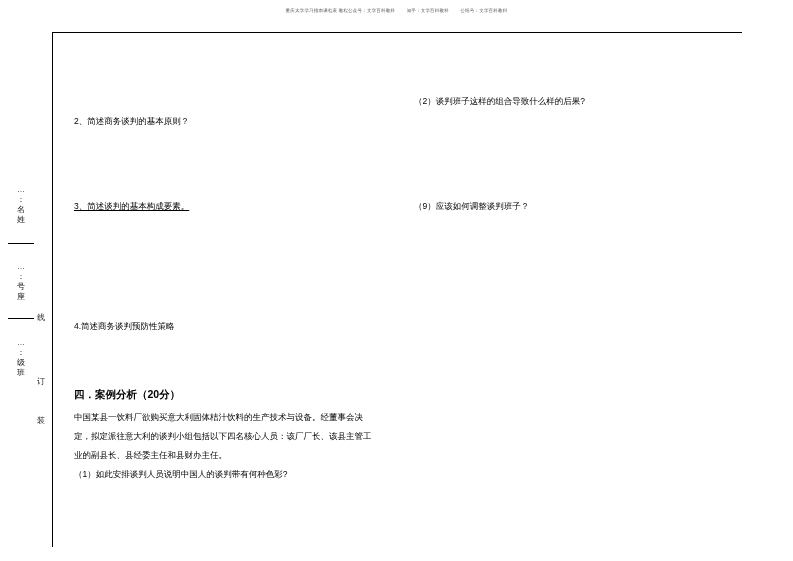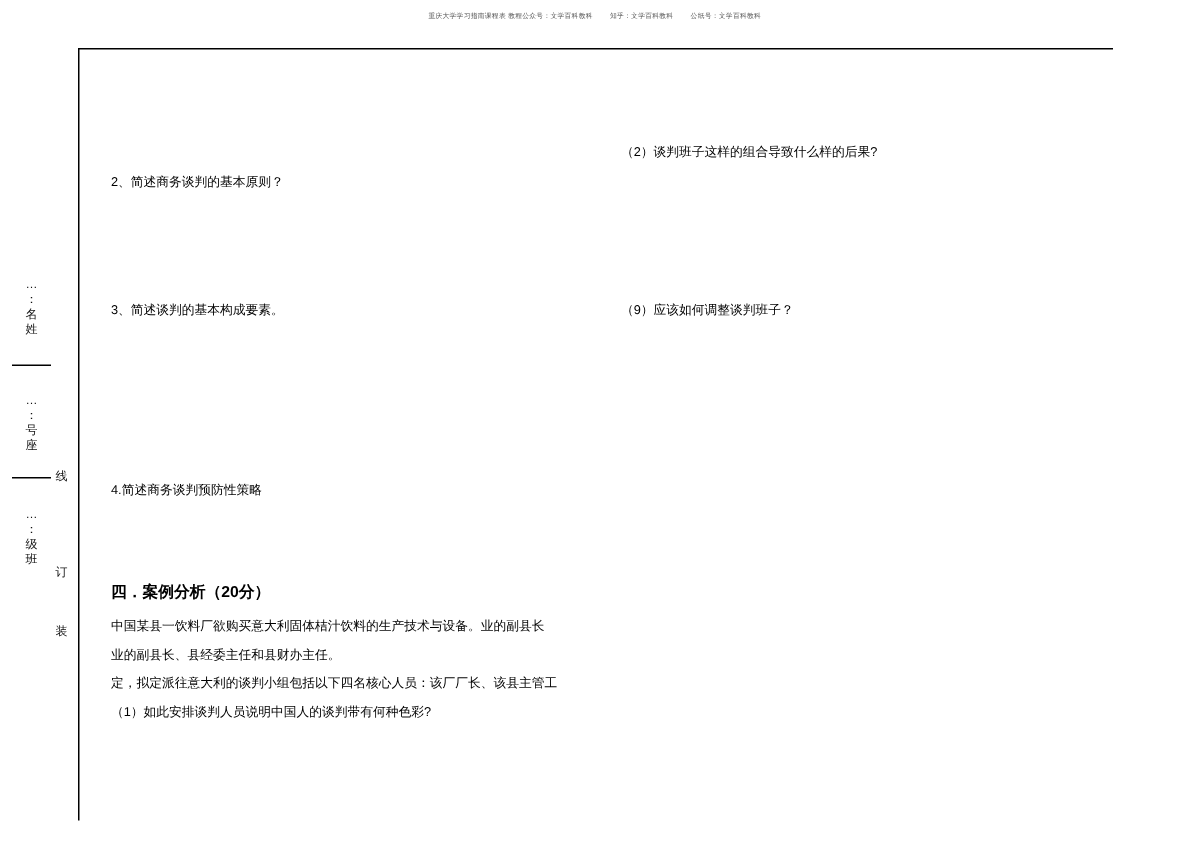--- a/index.html
+++ b/index.html
@@ -150,28 +150,28 @@
       <span class="ch">级</span>
       <span class="ch">班</span>
     </span>
   </div>
 
   <div class="seal-vert" style="top:312px;">线</div>
   <div class="seal-vert" style="top:376px;">订</div>
   <div class="seal-vert" style="top:415px;">装</div>
 
   <div class="q" style="left:74px; top:95px;margin-top:20px;">2、简述商务谈判的基本原则？</div>
-  <div class="q" style="left:74px; top:200px;">3、简述谈判的基本构成要素。</div>
+  <div class="q" style="left:74px; top:200px;text-decoration:underline;">3、简述谈判的基本构成要素。</div>
   <div class="q" style="left:74px; top:320px;">4.简述商务谈判预防性策略</div>
 
   <div class="q" style="left:414px; top:95px;">（2）谈判班子这样的组合导致什么样的后果?</div>
   <div class="q" style="left:414px; top:200px;">（9）应该如何调整谈判班子？</div>
 
   <div class="section-title" style="left:74px; top:388px;text-align:right;">四．案例分析（20分）</div>
 
   <div class="case-body" style="left:74px; top:408px;">
-    <span class="case-line">中国某县一饮料厂欲购买意大利固体桔汁饮料的生产技术与设备。业的副县长</span>
+    <span class="case-line">中国某县一饮料厂欲购买意大利固体桔汁饮料的生产技术与设备。经董事会决</span>
+    <span class="case-line">定，拟定派往意大利的谈判小组包括以下四名核心人员：该厂厂长、该县主管工</span>
     <span class="case-line">业的副县长、县经委主任和县财办主任。</span>
-    <span class="case-line">定，拟定派往意大利的谈判小组包括以下四名核心人员：该厂厂长、该县主管工</span>
     <span class="case-line">（1）如此安排谈判人员说明中国人的谈判带有何种色彩?</span>
   </div>
 
 </div>
 
 </body></html>

